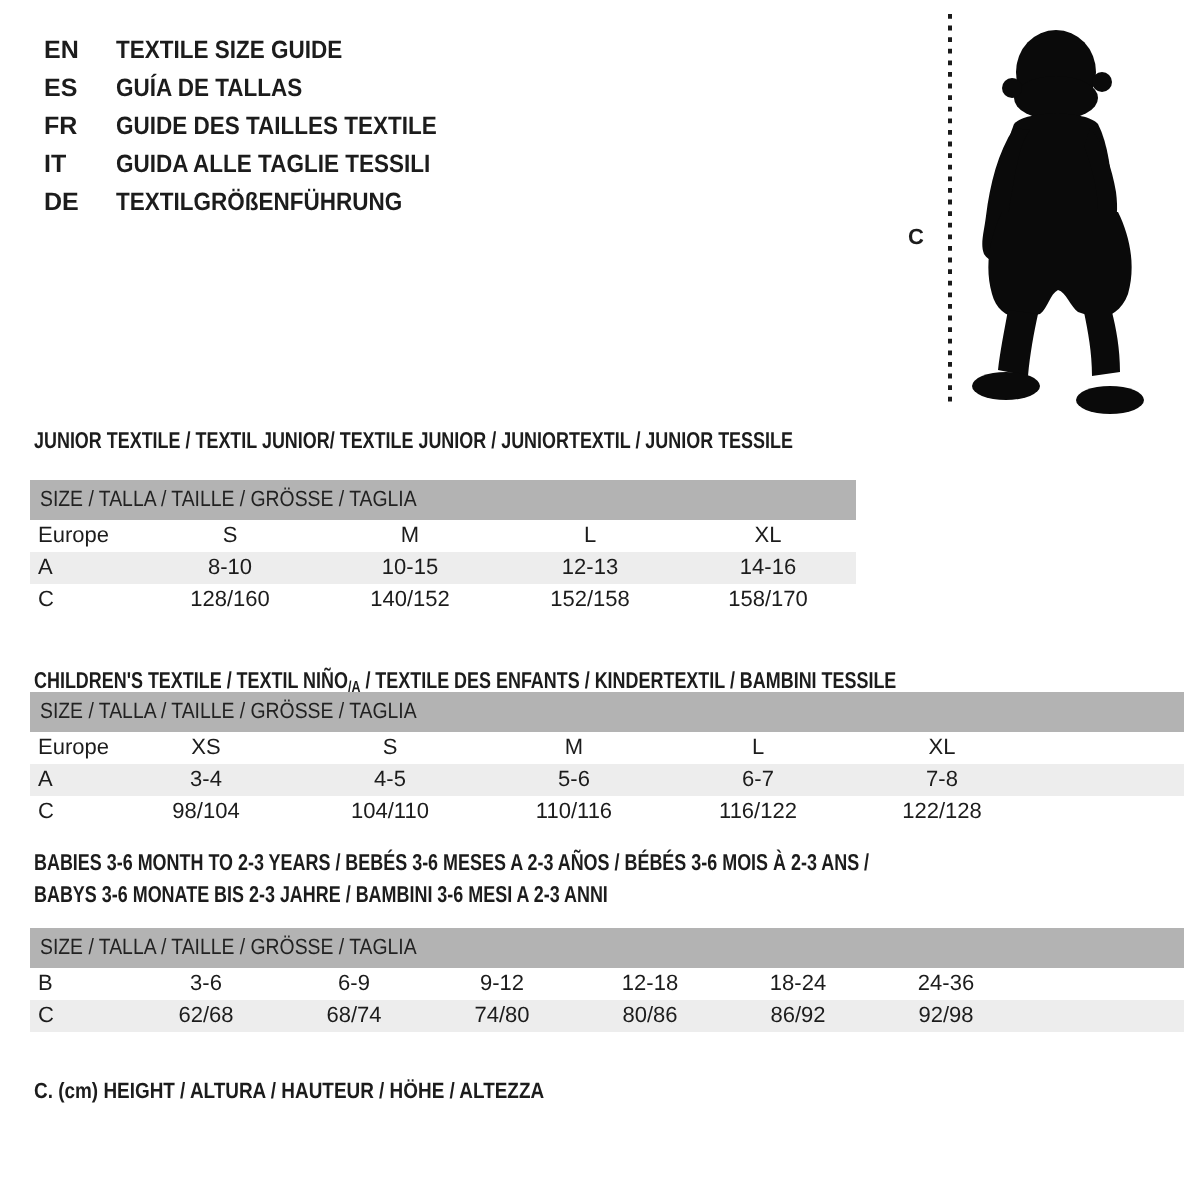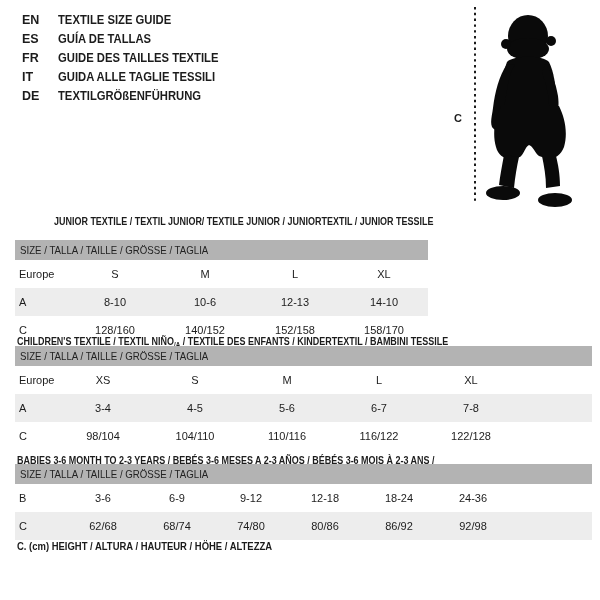--- a/index.html
+++ b/index.html
@@ -4,40 +4,40 @@
 <style>
   html, body { margin: 0; padding: 0; background: #ffffff; }
   .page {
     position: relative; width: 600px; height: 600px; background: #ffffff;
     font-family: "Liberation Sans", sans-serif; color: #1c1c1c; overflow: hidden;
   }
   .cond { display: inline-block; white-space: nowrap; transform-origin: 0 50%; }
 
   
   .langs { position: absolute; top: 13px; left: 22px; }
-  .lang-row { display: flex; height: 19px; align-items: flex-start;
+  .lang-row { display: flex; height: 19px; align-items: flex-end;
               font-weight: bold; font-size: 12.5px; letter-spacing: 0; }
   .lang-code { width: 36px; flex: 0 0 36px; }
   .lang-label .cond { transform: scaleX(0.9); }
 
   
   .figure { position: absolute; top: 4px; left: 445px; width: 150px; height: 208px; }
 
   
   .sec-title { position: absolute; font-weight: bold; font-size: 11.5px; line-height: 16px; }
   .sec-title .cond { transform: scaleX(0.78); }
-  #t1-title { top: 213px; left: 17px; margin-left: 37px; }
+  #t1-title { top: 213px; left: 17px; }
   #t2-title { top: 319px; left: 17px; margin-top: 14px; }
-  #t3-title { top: 424px; left: 17px; margin-top: 28px; }
+  #t3-title { top: 424px; left: 17px; }
   .sub-a { font-size: 8px; vertical-align: -2px; }
 
   
   .size-table { position: absolute; border-collapse: collapse; table-layout: fixed;
                 font-size: 11px; color: #1c1c1c; }
-  .size-table td { padding: 0; height: 28px; text-align: center; vertical-align: middle;
+  .size-table td { padding: 0; height: 16px; text-align: center; vertical-align: middle;
                    white-space: nowrap; overflow: hidden; }
   .size-table td.bar { background: #b3b3b3; height: 20px; text-align: left;
                        padding-left: 5px; color: #222; }
   .size-table td.bar .cond { transform: scaleX(0.88); }
   .size-table td.lbl { text-align: left; padding-left: 4px; }
   .size-table tr.alt { background: #ededed; }
   #t-junior   { top: 240px; left: 15px; width: 413px; }
   #t-children { top: 346px; left: 15px; width: 577px; }
   #t-babies   { top: 464px; left: 15px; width: 577px; }
 
@@ -113,23 +113,23 @@
       <tr>
         <td class="lbl">Europe</td>
         <td>S</td>
         <td>M</td>
         <td>L</td>
         <td>XL</td>
       </tr>
       <tr class="alt">
         <td class="lbl">A</td>
         <td>8-10</td>
-        <td>10-6</td>
+        <td>10-15</td>
         <td>12-13</td>
-        <td>14-10</td>
+        <td>14-16</td>
       </tr>
       <tr>
         <td class="lbl">C</td>
         <td>128/160</td>
         <td>140/152</td>
         <td>152/158</td>
         <td>158/170</td>
       </tr>
     </tbody>
   </table>
@@ -176,20 +176,21 @@
         <td>110/116</td>
         <td>116/122</td>
         <td>122/128</td>
         <td></td>
       </tr>
     </tbody>
   </table>
 
   <div class="sec-title" id="t3-title">
     <div><span class="cond">BABIES 3-6 MONTH TO 2-3 YEARS / BEBÉS 3-6 MESES A 2-3 AÑOS / BÉBÉS 3-6 MOIS À 2-3 ANS /</span></div>
+    <div><span class="cond">BABYS 3-6 MONATE BIS 2-3 JAHRE / BAMBINI 3-6 MESI A 2-3 ANNI</span></div>
   </div>
   <table class="size-table" id="t-babies">
     <colgroup>
         <col style="width:51px">
         <col style="width:74px">
         <col style="width:74px">
         <col style="width:74px">
         <col style="width:74px">
         <col style="width:74px">
         <col style="width:74px">

